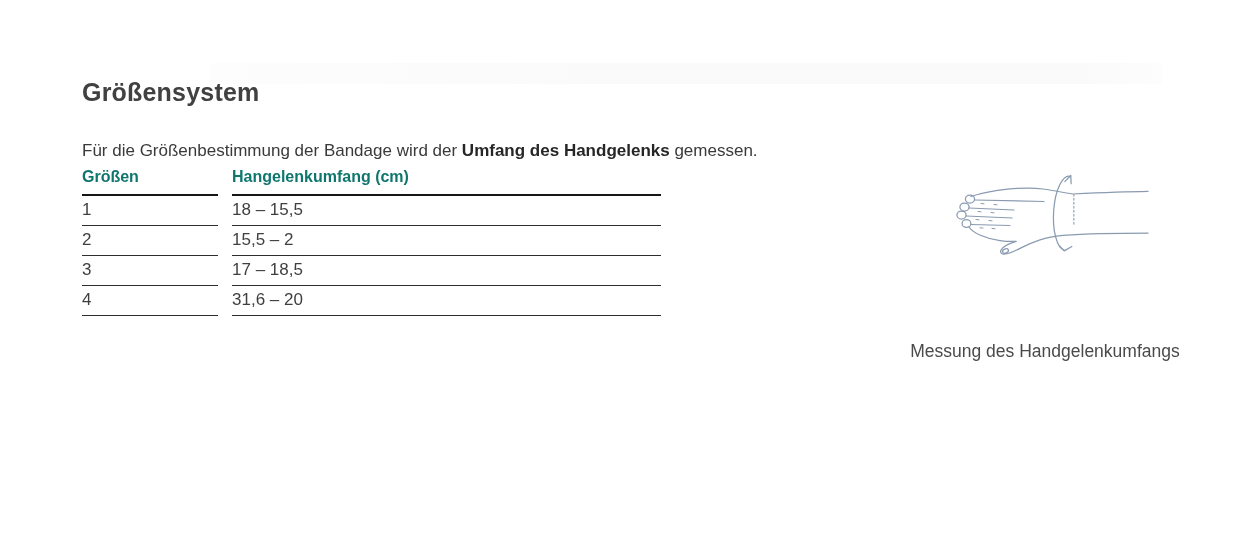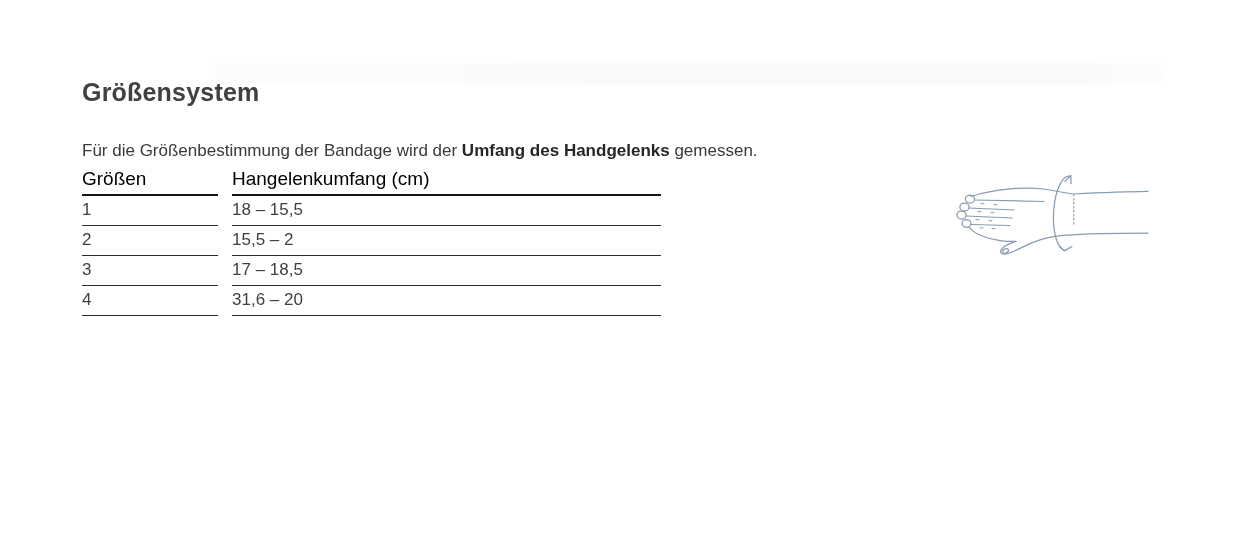--- a/index.html
+++ b/index.html
@@ -47,23 +47,23 @@
     table-layout: fixed;
     width: 579px;
   }
   .size-table col.c1 { width: 136px; }
   .size-table col.gap { width: 14px; }
   .size-table col.c2 { width: 429px; }
 
   .size-table th {
     text-align: left;
     vertical-align: top;
-    font-size: 19px;
-    font-weight: normal;
-    color: #000000;
+    font-size: 16px;
+    font-weight: bold;
+    color: #0f766e;
     height: 27px;
     padding: 0;
   }
   .size-table th.col-line, .size-table td.col-line { border-bottom: 2.5px solid #161616; }
   .size-table td.col-line { border-bottom-width: 1.2px; border-bottom-color: #2e2e2e; }
   .size-table td {
     vertical-align: middle;
     font-size: 17px;
     color: #3f3f3f;
     height: 30px;
@@ -154,13 +154,14 @@
 
       <g transform="rotate(3 128 50)">
         <path d="M 126.5,87.4 A 13.8,37.2 0 1 1 128.5,13.2"></path>
         <path d="M 123.2,18.8 L 128.8,12.4 L 129.6,20.6"></path>
         <path d="M 133.6,83.2 L 126.2,88 L 121.2,83.4"></path>
       </g>
 
       <path stroke="#9fb0c4" stroke-width="1.4" stroke-dasharray="1.6,2.4" d="M 133.8,31.5 L 133.8,62.5"></path>
     </g>
   </svg>
+  <figcaption class="figure-caption">Messung des Handgelenkumfangs</figcaption>
 </figure>
 
 </body></html>

